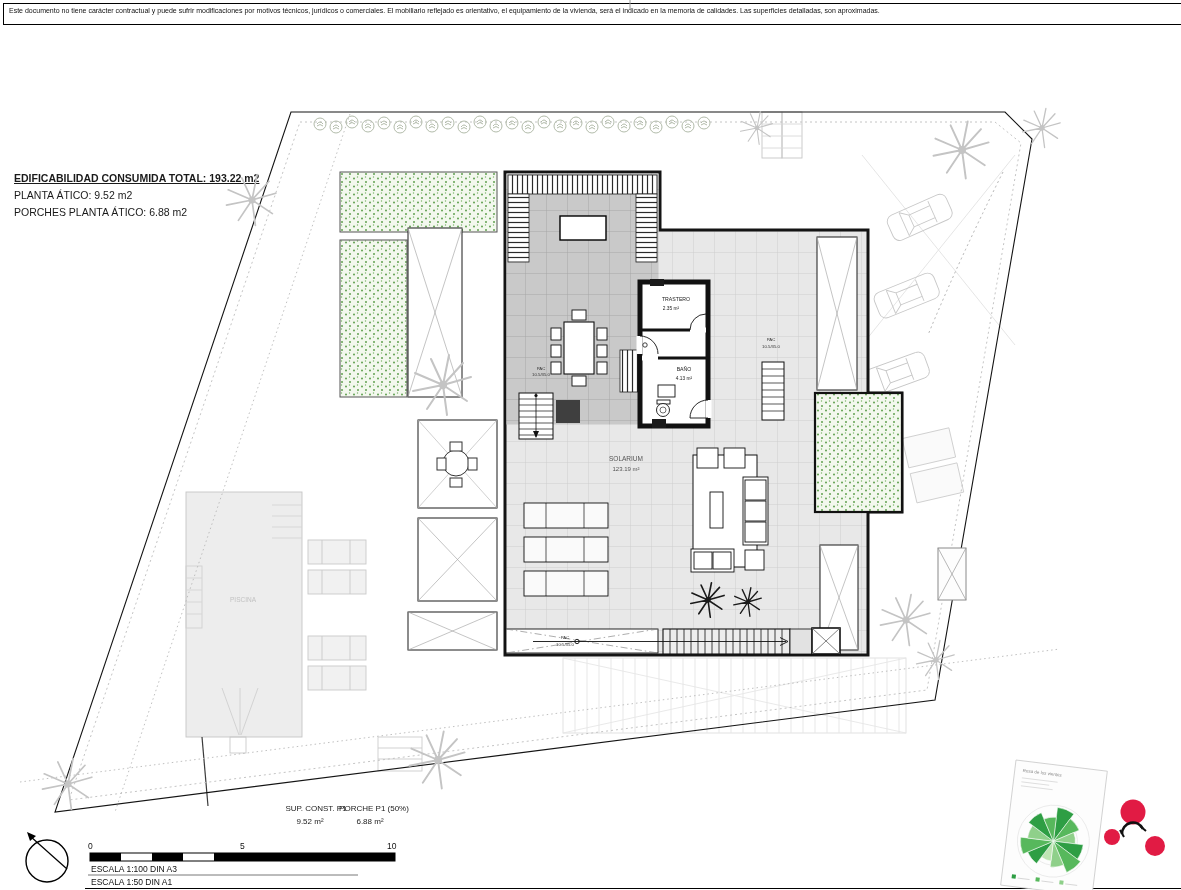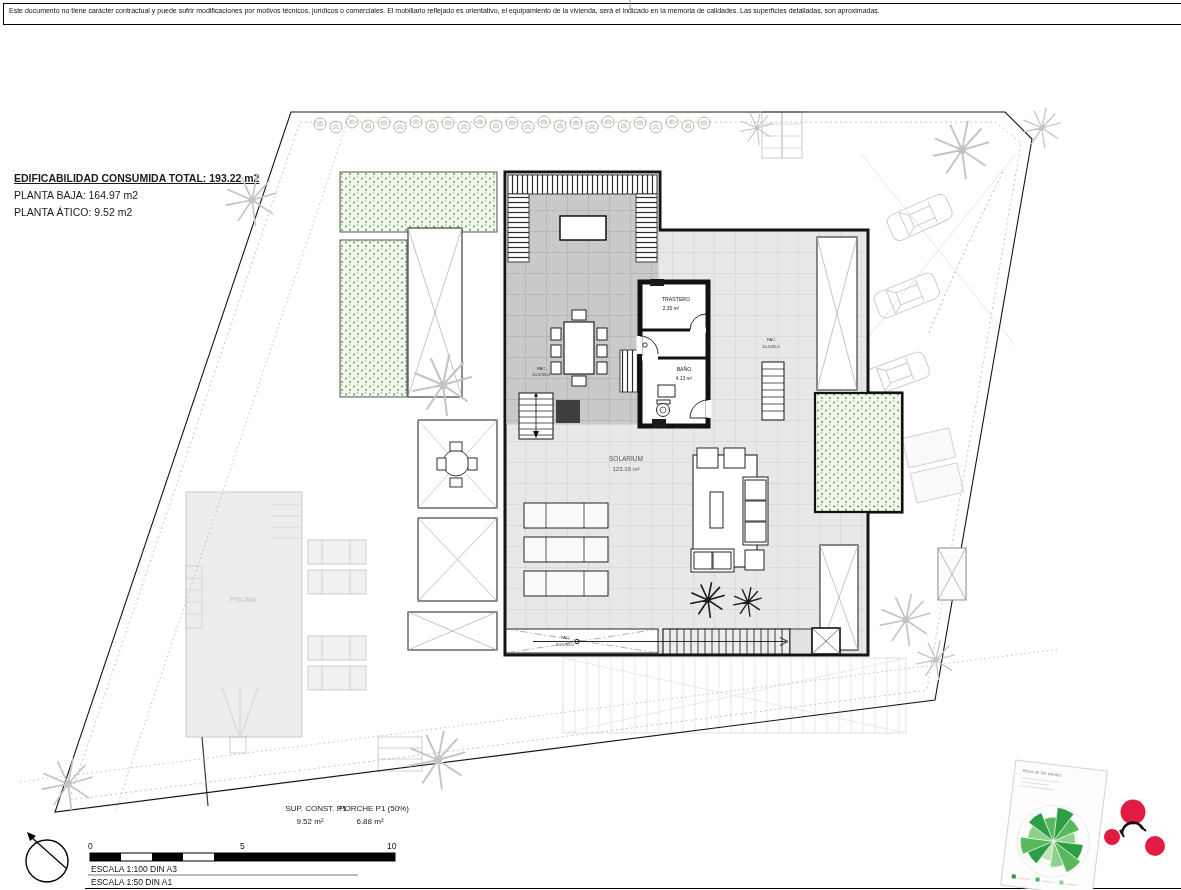--- a/index.html
+++ b/index.html
@@ -16,22 +16,22 @@
 <body>
 
 <div id="stage">
 
   <div id="disclaimer">
     <span>Este documento no tiene carácter contractual y puede sufrir modificaciones por motivos técnicos, jurídicos o comerciales. El mobiliario reflejado es orientativo, el equipamiento de la vivienda, será el indicado en la memoria de calidades. Las superficies detalladas, son aproximadas.</span>
   </div>
 
   <div id="infoblock">
     <div class="title">EDIFICABILIDAD CONSUMIDA TOTAL: 193.22 m2</div>
-    <div>PLANTA BAJA: 164.97 m2</div>
     <div>PLANTA ÁTICO: 9.52 m2</div>
+    <div>PORCHES PLANTA ÁTICO: 6.88 m2</div>
   </div>
 
   <svg width="1181" height="890" viewBox="0 0 1181 890" style="position:absolute;left:0;top:0;">
     <defs>
       <pattern id="gridL" width="21" height="21" patternUnits="userSpaceOnUse">
         <rect width="21" height="21" fill="#e8e8e8"></rect>
         <path d="M0,0H21M0,0V21" stroke="#cccccc" stroke-width="0.9" fill="none"></path>
       </pattern>
       <pattern id="gridM" width="21" height="21" patternUnits="userSpaceOnUse">
         <rect width="21" height="21" fill="#c9c9c9"></rect>

